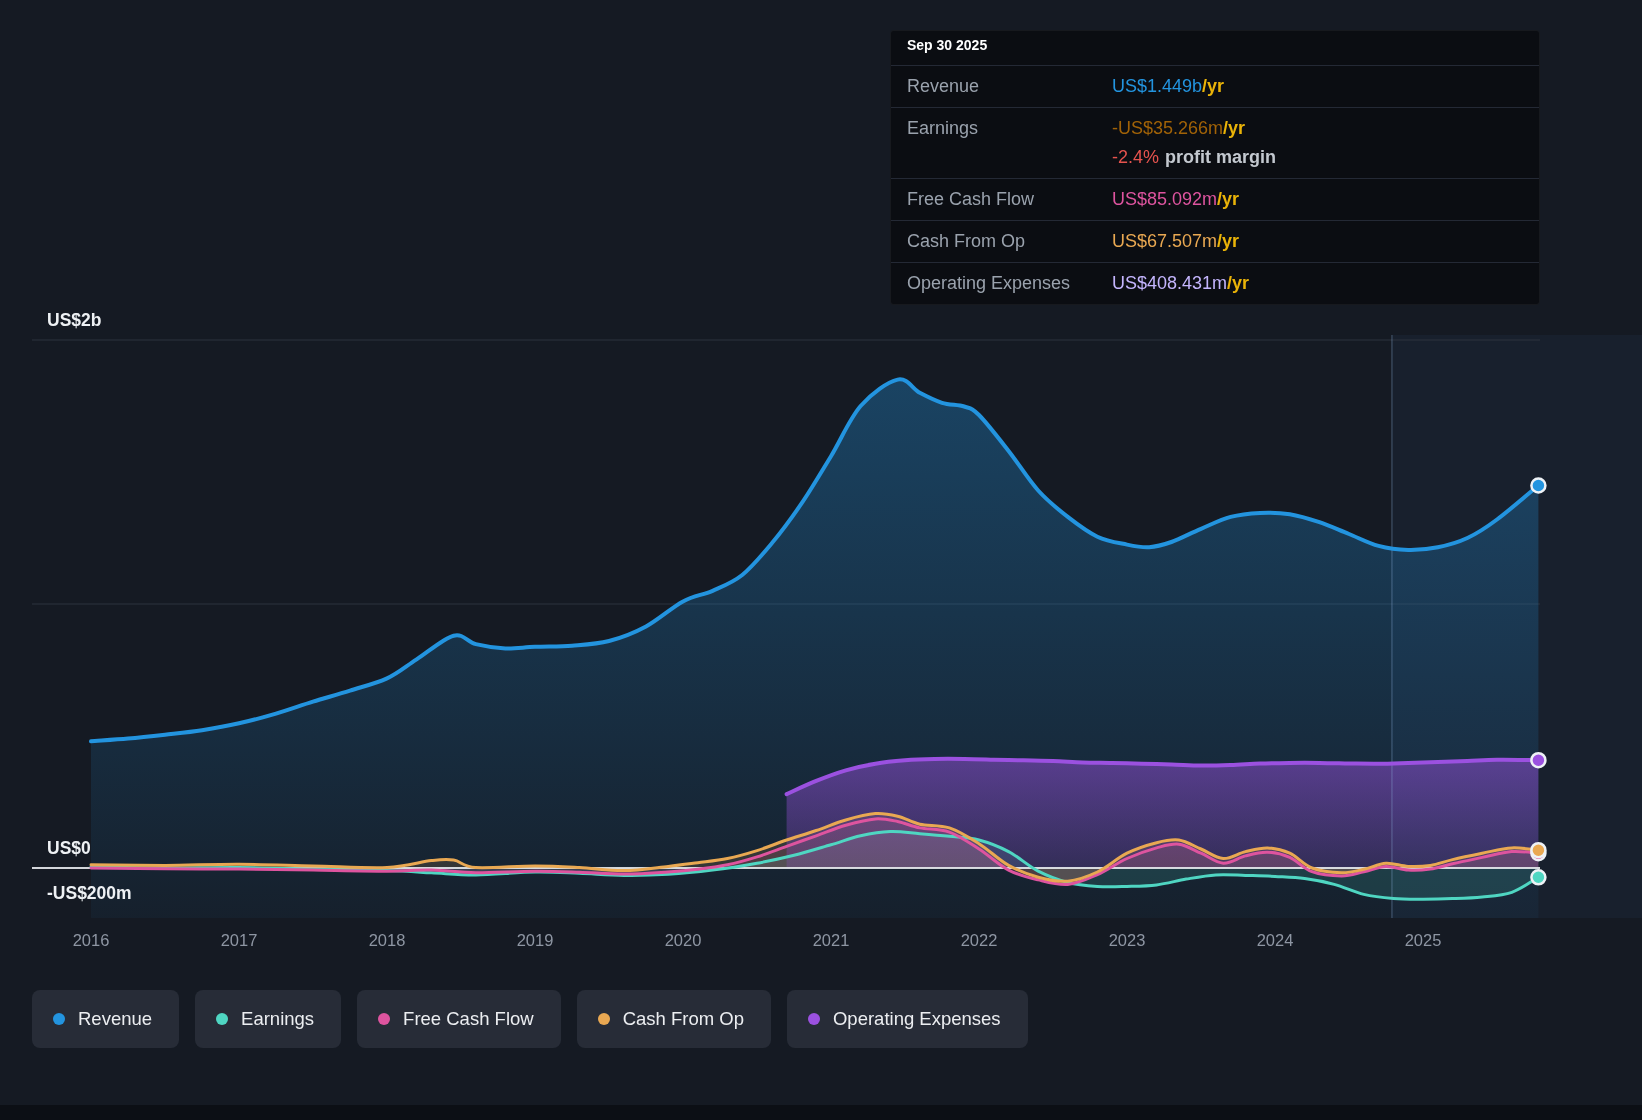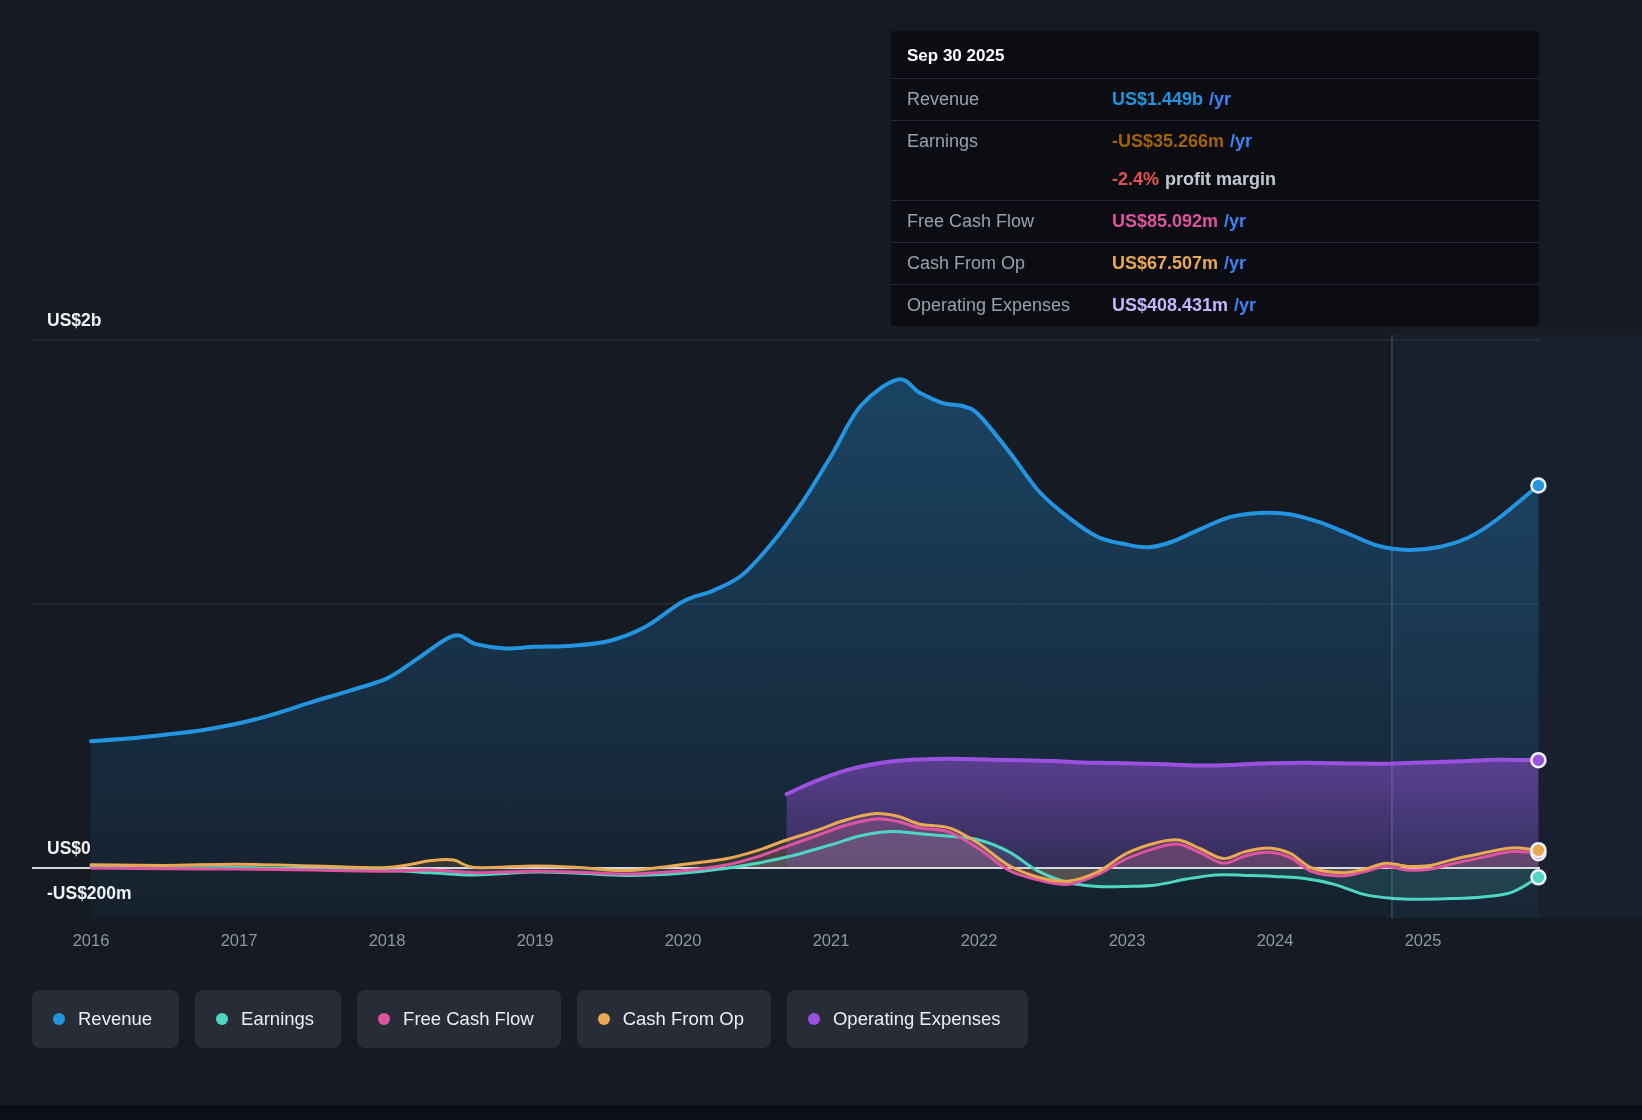--- a/index.html
+++ b/index.html
@@ -4,26 +4,26 @@
 <style>
   html,body{margin:0;padding:0;background:#151a23;}
   body{font-family:"Liberation Sans",sans-serif;-webkit-font-smoothing:antialiased;}
   .stage{position:relative;width:1642px;height:1120px;background:#151a23;overflow:hidden;}
   #chart-svg{position:absolute;left:0;top:0;}
   svg text{font-family:"Liberation Sans",sans-serif;}
 
   
   .tooltip{position:absolute;left:890px;top:30px;width:650px;background:#0b0d12;
            border:1px solid rgba(255,255,255,0.05);border-radius:4px;z-index:6;box-sizing:border-box;}
-  .tt-date{font-size:17px;font-weight:700;color:#ffffff;padding:15px 16px 12px;}
+  .tt-date{font-size:14px;font-weight:700;color:#ffffff;padding:6px 16px 12px;}
   .tt-row{display:flex;align-items:flex-start;padding:8px 16px;border-top:1px solid #242935;font-size:18px;line-height:25px;}
   .tt-label{width:205px;flex:none;color:#9aa2ad;}
-  .tt-val b{font-weight:700;text-align:center;}
-  .tt-suffix{color:#3b82f6;font-weight:700;margin-left:6px;}
-  .tt-margin{margin-top:13px;}
+  .tt-val b{font-weight:400;text-align:center;}
+  .tt-suffix{color:#eab308;font-weight:700;}
+  .tt-margin{margin-top:4px;}
   .tt-margin .tt-margin-text{color:#c3c8cf;font-weight:700;margin-left:6px;}
 
   
   .legend{position:absolute;left:32px;top:990px;display:flex;gap:16px;z-index:5;}
   .pill{display:flex;align-items:center;gap:13px;background:#272c37;border-radius:8px;
         padding:0 27px 0 21px;height:58px;font-size:18.5px;color:#eceef1;cursor:pointer;user-select:none;}
   .dot{width:12px;height:12px;border-radius:50%;flex:none;}
 
   .bottom-strip{position:absolute;left:0;right:0;bottom:0;height:15px;background:#0c0f15;}
 </style>

